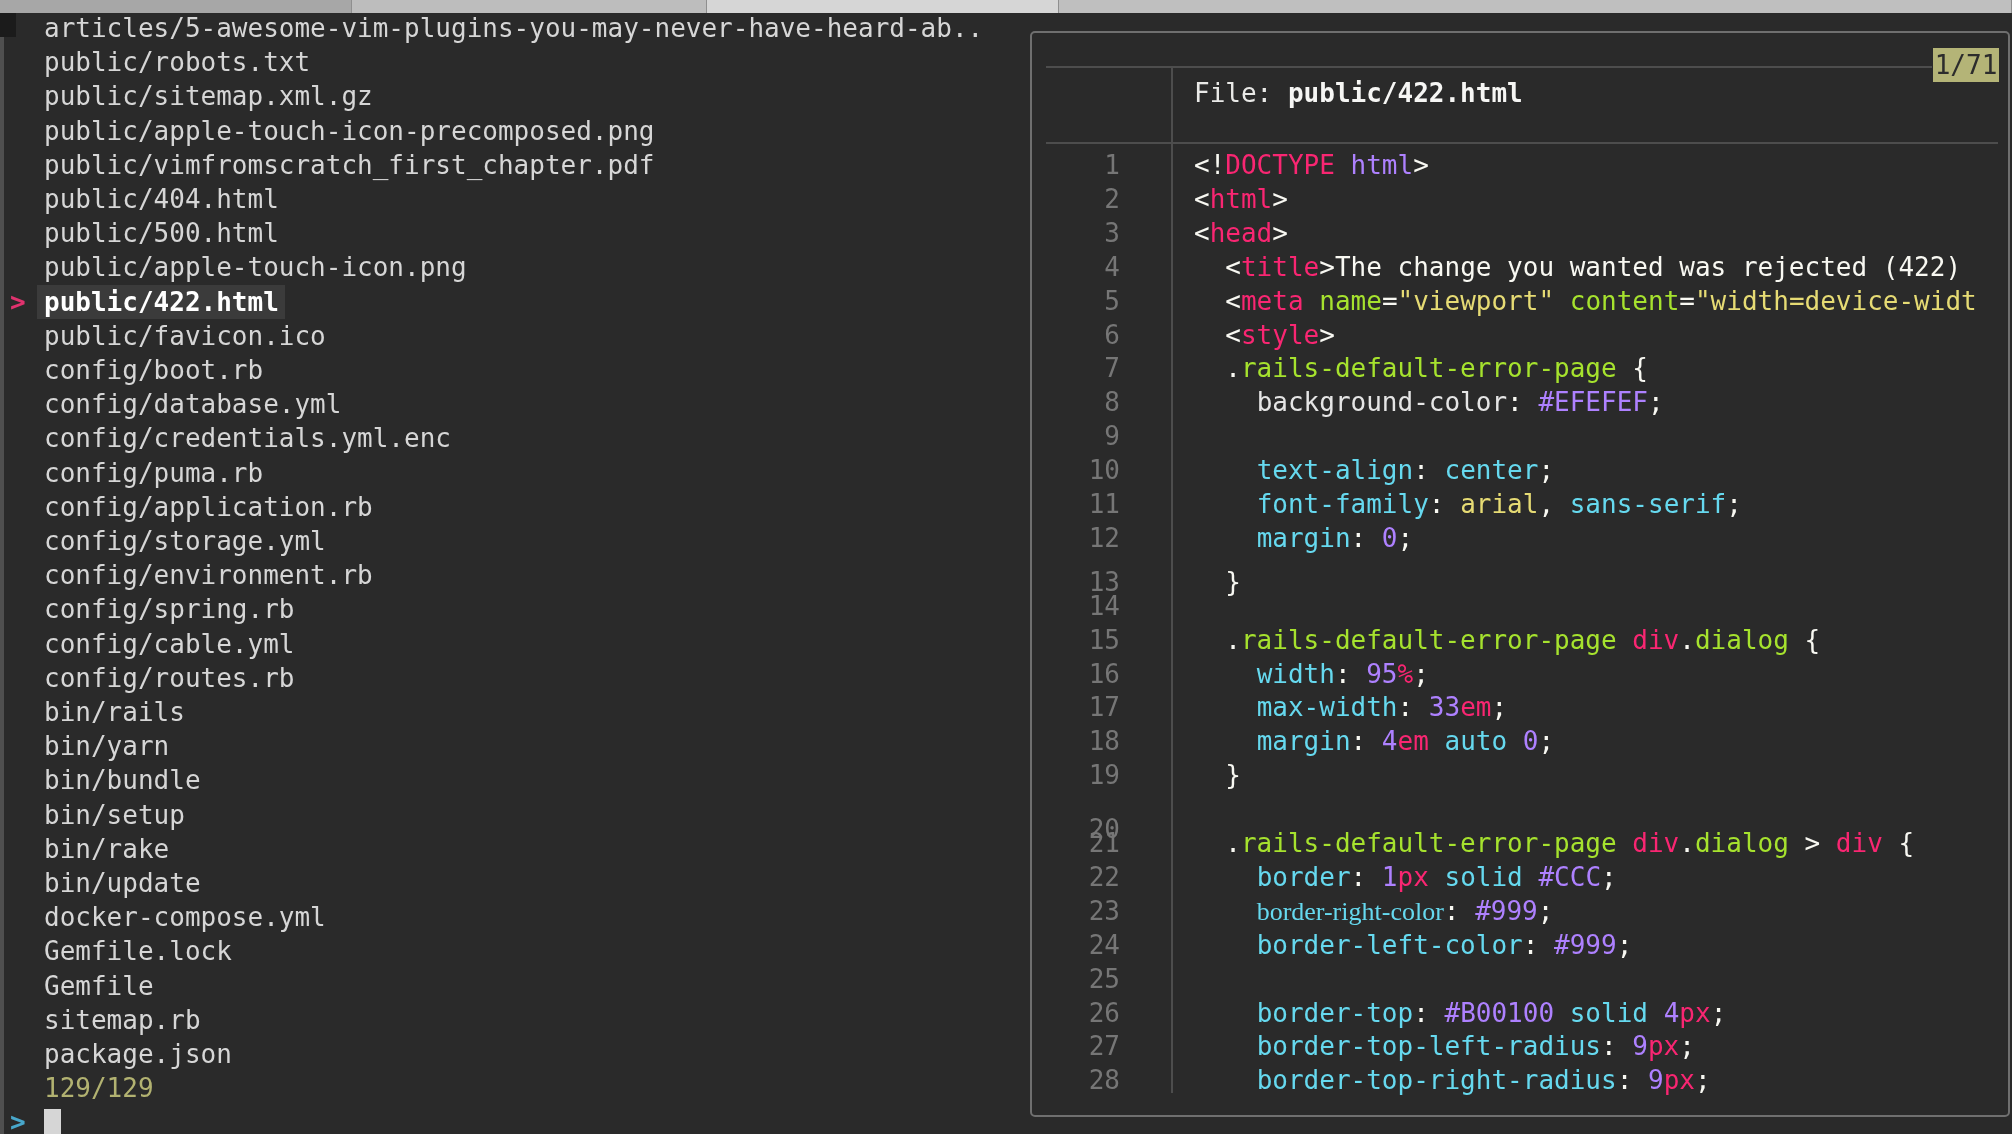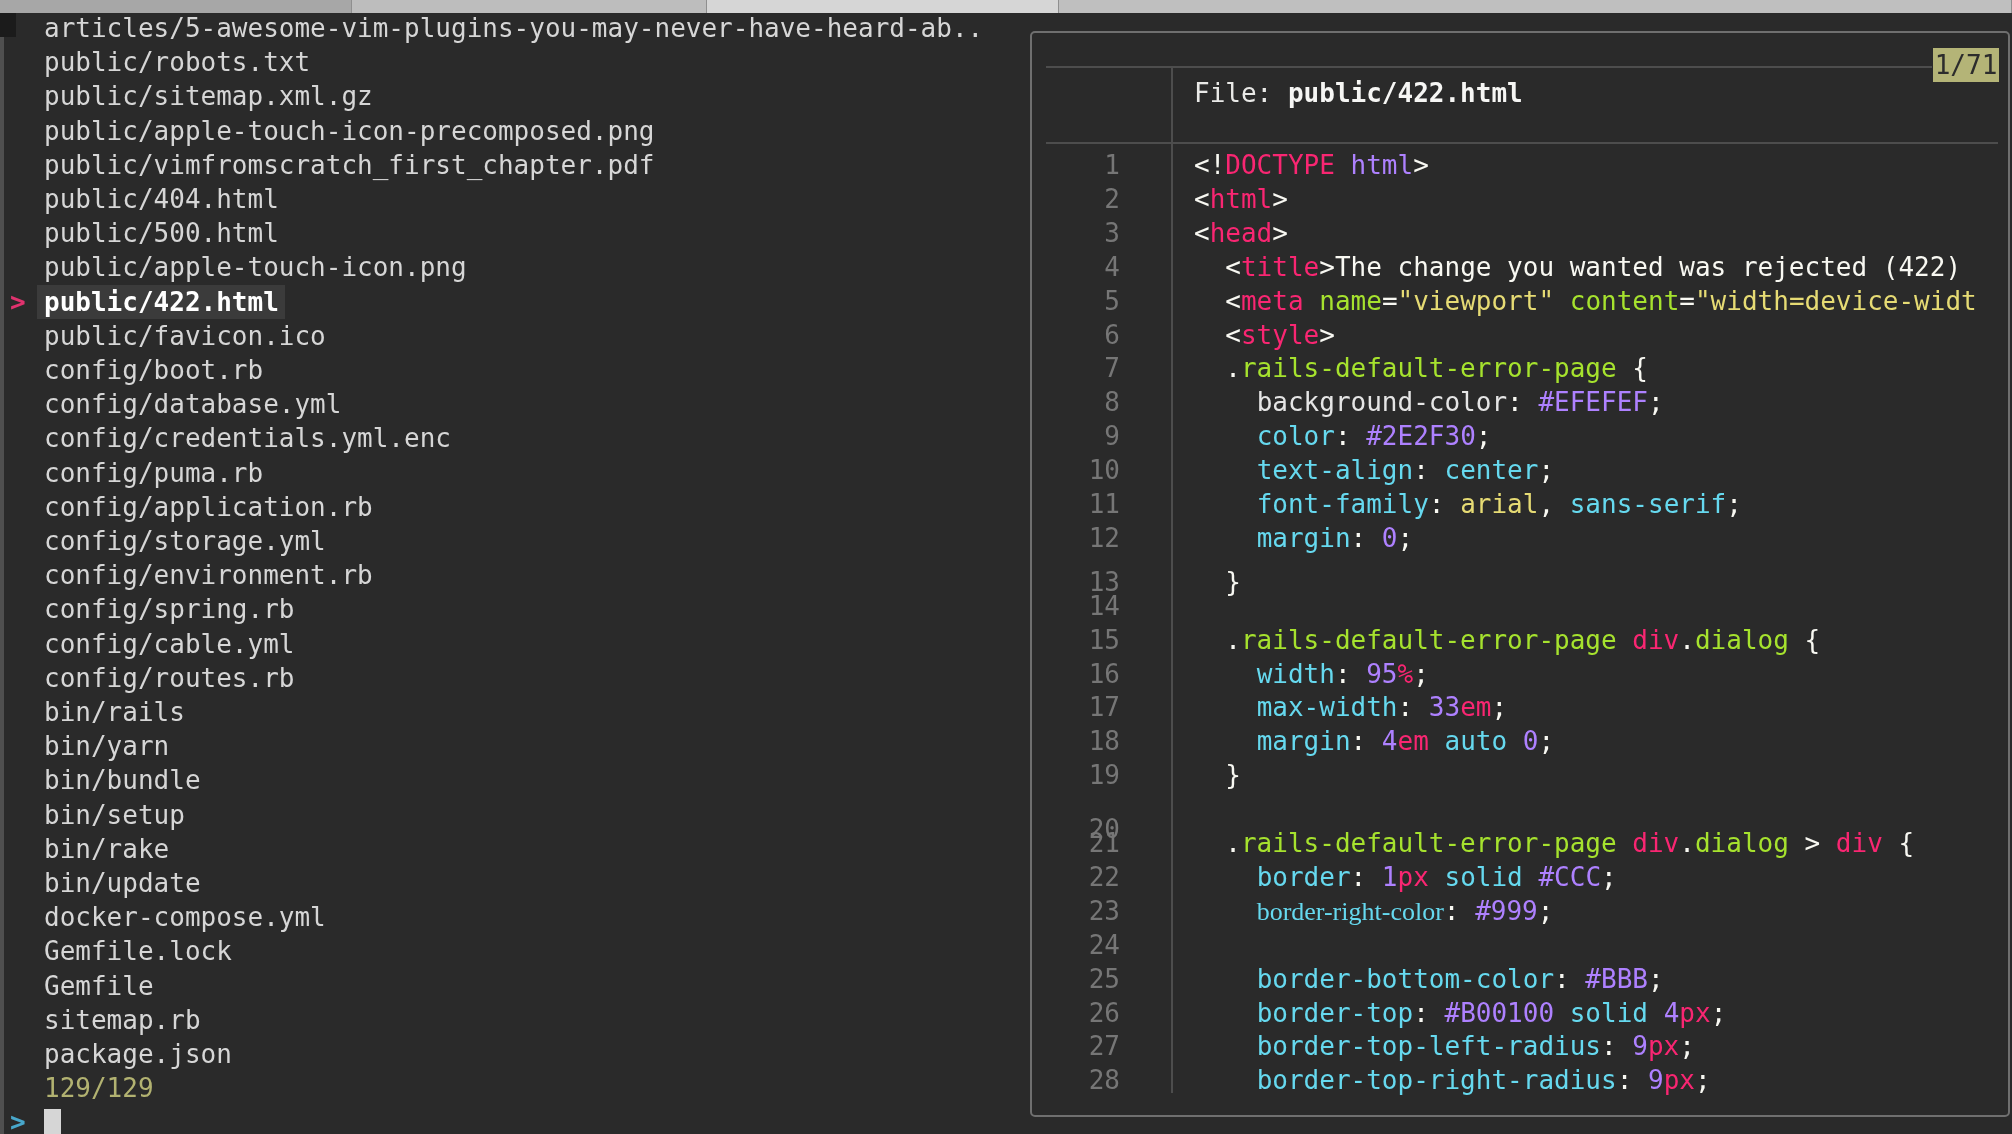--- a/index.html
+++ b/index.html
@@ -108,35 +108,35 @@
 
   <div id="code-lines">
       <div class="code-row" style="top: 148px;"><span class="lnum">1</span><span class="code"><span style="color: rgb(248, 248, 242);">&lt;!</span><span style="color: rgb(249, 38, 114);">DOCTYPE</span><span style="color: rgb(248, 248, 242);"> </span><span style="color: rgb(174, 129, 255);">html</span><span style="color: rgb(248, 248, 242);">&gt;</span></span></div>
       <div class="code-row" style="top: 181.9px;"><span class="lnum">2</span><span class="code"><span style="color: rgb(248, 248, 242);">&lt;</span><span style="color: rgb(249, 38, 114);">html</span><span style="color: rgb(248, 248, 242);">&gt;</span></span></div>
       <div class="code-row" style="top: 215.8px;"><span class="lnum">3</span><span class="code"><span style="color: rgb(248, 248, 242);">&lt;</span><span style="color: rgb(249, 38, 114);">head</span><span style="color: rgb(248, 248, 242);">&gt;</span></span></div>
       <div class="code-row" style="top: 249.7px;"><span class="lnum">4</span><span class="code"><span style="color: rgb(248, 248, 242);">  &lt;</span><span style="color: rgb(249, 38, 114);">title</span><span style="color: rgb(248, 248, 242);">&gt;</span><span style="color: rgb(248, 248, 242);">The change you wanted was rejected (422)</span></span></div>
       <div class="code-row" style="top: 283.6px;"><span class="lnum">5</span><span class="code"><span style="color: rgb(248, 248, 242);">  &lt;</span><span style="color: rgb(249, 38, 114);">meta</span><span style="color: rgb(248, 248, 242);"> </span><span style="color: rgb(166, 226, 46);">name</span><span style="color: rgb(248, 248, 242);">=</span><span style="color: rgb(230, 219, 116);">"viewport"</span><span style="color: rgb(248, 248, 242);"> </span><span style="color: rgb(166, 226, 46);">content</span><span style="color: rgb(248, 248, 242);">=</span><span style="color: rgb(230, 219, 116);">"width=device-widt</span></span></div>
       <div class="code-row" style="top: 317.5px;"><span class="lnum">6</span><span class="code"><span style="color: rgb(248, 248, 242);">  &lt;</span><span style="color: rgb(249, 38, 114);">style</span><span style="color: rgb(248, 248, 242);">&gt;</span></span></div>
       <div class="code-row" style="top: 351.4px;"><span class="lnum">7</span><span class="code"><span style="color: rgb(248, 248, 242);">  .</span><span style="color: rgb(166, 226, 46);">rails-default-error-page</span><span style="color: rgb(248, 248, 242);"> {</span></span></div>
       <div class="code-row" style="top: 385.3px;"><span class="lnum">8</span><span class="code"><span style="color: rgb(248, 248, 242);">    </span><span style="color: #e5e5e5;">background-color</span><span style="color: rgb(248, 248, 242);">: </span><span style="color: rgb(174, 129, 255);">#EFEFEF</span><span style="color: rgb(248, 248, 242);">;</span></span></div>
-      <div class="code-row" style="top: 419.2px;"><span class="lnum">9</span><span class="code"><span style="color: rgb(248, 248, 242);">    </span><span style="color: rgb(102, 217, 239);">color</span><span style="color: rgb(248, 248, 242);">: </span><span style="color: rgb(174, 129, 255);">#2E2F30</span><span style="color: rgb(248, 248, 242);">;</span></span></div>
+      <div class="code-row" style="top: 419.2px;"><span class="lnum">9</span></div>
       <div class="code-row" style="top: 453.1px;"><span class="lnum">10</span><span class="code"><span style="color: rgb(248, 248, 242);">    </span><span style="color: rgb(102, 217, 239);">text-align</span><span style="color: rgb(248, 248, 242);">: </span><span style="color: rgb(102, 217, 239);">center</span><span style="color: rgb(248, 248, 242);">;</span></span></div>
       <div class="code-row" style="top: 487px;"><span class="lnum">11</span><span class="code"><span style="color: rgb(248, 248, 242);">    </span><span style="color: rgb(102, 217, 239);">font-family</span><span style="color: rgb(248, 248, 242);">: </span><span style="color: rgb(230, 219, 116);">arial</span><span style="color: rgb(248, 248, 242);">, </span><span style="color: rgb(102, 217, 239);">sans-serif</span><span style="color: rgb(248, 248, 242);">;</span></span></div>
       <div class="code-row" style="top: 520.9px;"><span class="lnum">12</span><span class="code"><span style="color: rgb(248, 248, 242);">    </span><span style="color: rgb(102, 217, 239);">margin</span><span style="color: rgb(248, 248, 242);">: </span><span style="color: rgb(174, 129, 255);">0</span><span style="color: rgb(248, 248, 242);">;</span></span></div>
       <div class="code-row" style="top: 565px;"><span class="lnum">13</span><span class="code"><span style="color: rgb(248, 248, 242);">  }</span></span></div>
       <div class="code-row" style="top: 588.7px;"><span class="lnum">14</span><span class="code"></span></div>
       <div class="code-row" style="top: 622.6px;"><span class="lnum">15</span><span class="code"><span style="color: rgb(248, 248, 242);">  .</span><span style="color: rgb(166, 226, 46);">rails-default-error-page</span><span style="color: rgb(248, 248, 242);"> </span><span style="color: rgb(249, 38, 114);">div</span><span style="color: rgb(248, 248, 242);">.</span><span style="color: rgb(166, 226, 46);">dialog</span><span style="color: rgb(248, 248, 242);"> {</span></span></div>
       <div class="code-row" style="top: 656.5px;"><span class="lnum">16</span><span class="code"><span style="color: rgb(248, 248, 242);">    </span><span style="color: rgb(102, 217, 239);">width</span><span style="color: rgb(248, 248, 242);">: </span><span style="color: rgb(174, 129, 255);">95</span><span style="color: rgb(249, 38, 114);">%</span><span style="color: rgb(248, 248, 242);">;</span></span></div>
       <div class="code-row" style="top: 690.4px;"><span class="lnum">17</span><span class="code"><span style="color: rgb(248, 248, 242);">    </span><span style="color: rgb(102, 217, 239);">max-width</span><span style="color: rgb(248, 248, 242);">: </span><span style="color: rgb(174, 129, 255);">33</span><span style="color: rgb(249, 38, 114);">em</span><span style="color: rgb(248, 248, 242);">;</span></span></div>
       <div class="code-row" style="top: 724.3px;"><span class="lnum">18</span><span class="code"><span style="color: rgb(248, 248, 242);">    </span><span style="color: rgb(102, 217, 239);">margin</span><span style="color: rgb(248, 248, 242);">: </span><span style="color: rgb(174, 129, 255);">4</span><span style="color: rgb(249, 38, 114);">em</span><span style="color: rgb(248, 248, 242);"> </span><span style="color: rgb(102, 217, 239);">auto</span><span style="color: rgb(248, 248, 242);"> </span><span style="color: rgb(174, 129, 255);">0</span><span style="color: rgb(248, 248, 242);">;</span></span></div>
       <div class="code-row" style="top: 758.2px;"><span class="lnum">19</span><span class="code"><span style="color: rgb(248, 248, 242);">  }</span></span></div>
       <div class="code-row" style="top: 812px;"><span class="lnum">20</span><span class="code"></span></div>
       <div class="code-row" style="top: 826px;"><span class="lnum">21</span><span class="code"><span style="color: rgb(248, 248, 242);">  .</span><span style="color: rgb(166, 226, 46);">rails-default-error-page</span><span style="color: rgb(248, 248, 242);"> </span><span style="color: rgb(249, 38, 114);">div</span><span style="color: rgb(248, 248, 242);">.</span><span style="color: rgb(166, 226, 46);">dialog</span><span style="color: rgb(248, 248, 242);"> &gt; </span><span style="color: rgb(249, 38, 114);">div</span><span style="color: rgb(248, 248, 242);"> {</span></span></div>
       <div class="code-row" style="top: 859.9px;"><span class="lnum">22</span><span class="code"><span style="color: rgb(248, 248, 242);">    </span><span style="color: rgb(102, 217, 239);">border</span><span style="color: rgb(248, 248, 242);">: </span><span style="color: rgb(174, 129, 255);">1</span><span style="color: rgb(249, 38, 114);">px</span><span style="color: rgb(248, 248, 242);"> </span><span style="color: rgb(102, 217, 239);">solid</span><span style="color: rgb(248, 248, 242);"> </span><span style="color: rgb(174, 129, 255);">#CCC</span><span style="color: rgb(248, 248, 242);">;</span></span></div>
       <div class="code-row" style="top: 893.8px;"><span class="lnum">23</span><span class="code"><span style="color: rgb(248, 248, 242);">    </span><span style="color: rgb(102, 217, 239); font-family: Liberation Serif, serif;">border-right-color</span><span style="color: rgb(248, 248, 242);">: </span><span style="color: rgb(174, 129, 255);">#999</span><span style="color: rgb(248, 248, 242);">;</span></span></div>
-      <div class="code-row" style="top: 927.7px;"><span class="lnum">24</span></div>
-      <div class="code-row" style="top: 961.6px;"><span class="lnum">25</span><span class="code"><span style="color: rgb(248, 248, 242);">    </span><span style="color: rgb(102, 217, 239);">border-bottom-color</span><span style="color: rgb(248, 248, 242);">: </span><span style="color: rgb(174, 129, 255);">#BBB</span><span style="color: rgb(248, 248, 242);">;</span></span></div>
+      <div class="code-row" style="top: 927.7px;"><span class="lnum">24</span><span class="code"><span style="color: rgb(248, 248, 242);">    </span><span style="color: rgb(102, 217, 239);">border-left-color</span><span style="color: rgb(248, 248, 242);">: </span><span style="color: rgb(174, 129, 255);">#999</span><span style="color: rgb(248, 248, 242);">;</span></span></div>
+      <div class="code-row" style="top: 961.6px;"><span class="lnum">25</span></div>
       <div class="code-row" style="top: 995.5px;"><span class="lnum">26</span><span class="code"><span style="color: rgb(248, 248, 242);">    </span><span style="color: rgb(102, 217, 239);">border-top</span><span style="color: rgb(248, 248, 242);">: </span><span style="color: rgb(174, 129, 255);">#B00100</span><span style="color: rgb(248, 248, 242);"> </span><span style="color: rgb(102, 217, 239);">solid</span><span style="color: rgb(248, 248, 242);"> </span><span style="color: rgb(174, 129, 255);">4</span><span style="color: rgb(249, 38, 114);">px</span><span style="color: rgb(248, 248, 242);">;</span></span></div>
       <div class="code-row" style="top: 1029.4px;"><span class="lnum">27</span><span class="code"><span style="color: rgb(248, 248, 242);">    </span><span style="color: rgb(102, 217, 239);">border-top-left-radius</span><span style="color: rgb(248, 248, 242);">: </span><span style="color: rgb(174, 129, 255);">9</span><span style="color: rgb(249, 38, 114);">px</span><span style="color: rgb(248, 248, 242);">;</span></span></div>
       <div class="code-row" style="top: 1063.3px;"><span class="lnum">28</span><span class="code"><span style="color: rgb(248, 248, 242);">    </span><span style="color: rgb(102, 217, 239);">border-top-right-radius</span><span style="color: rgb(248, 248, 242);">: </span><span style="color: rgb(174, 129, 255);">9</span><span style="color: rgb(249, 38, 114);">px</span><span style="color: rgb(248, 248, 242);">;</span></span></div>
     </div>
 
 </div>
 
 </body></html>

